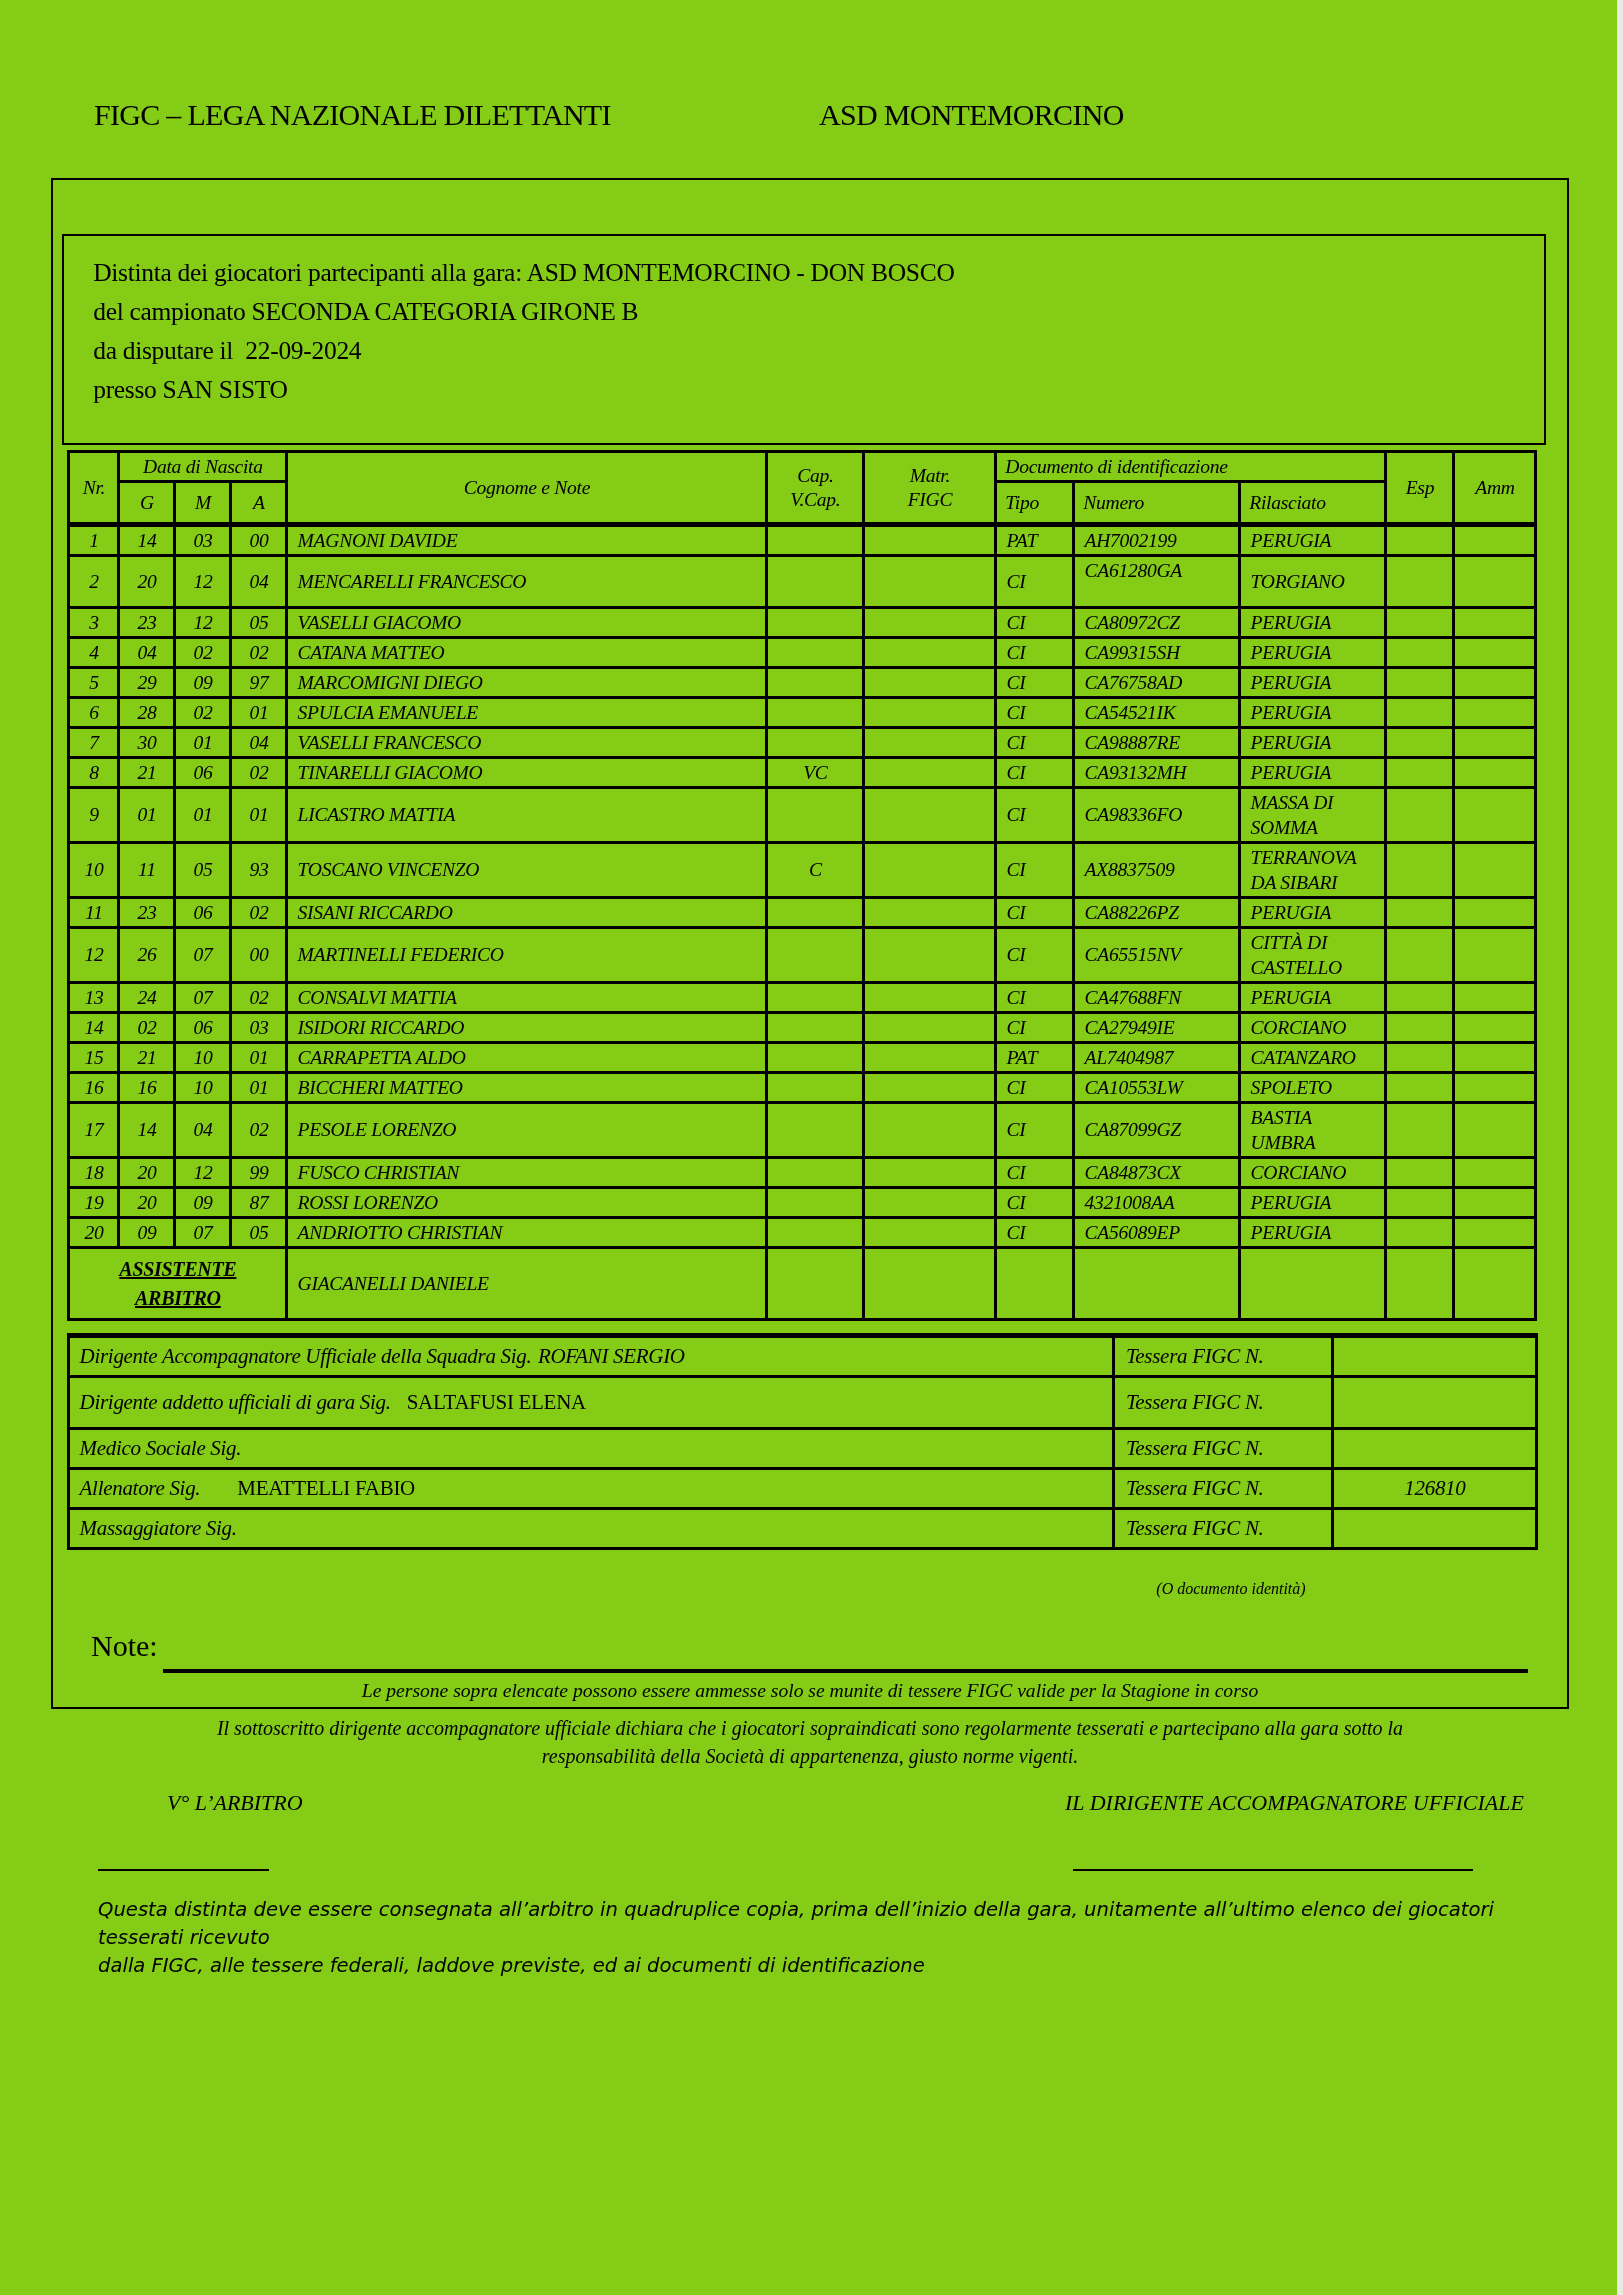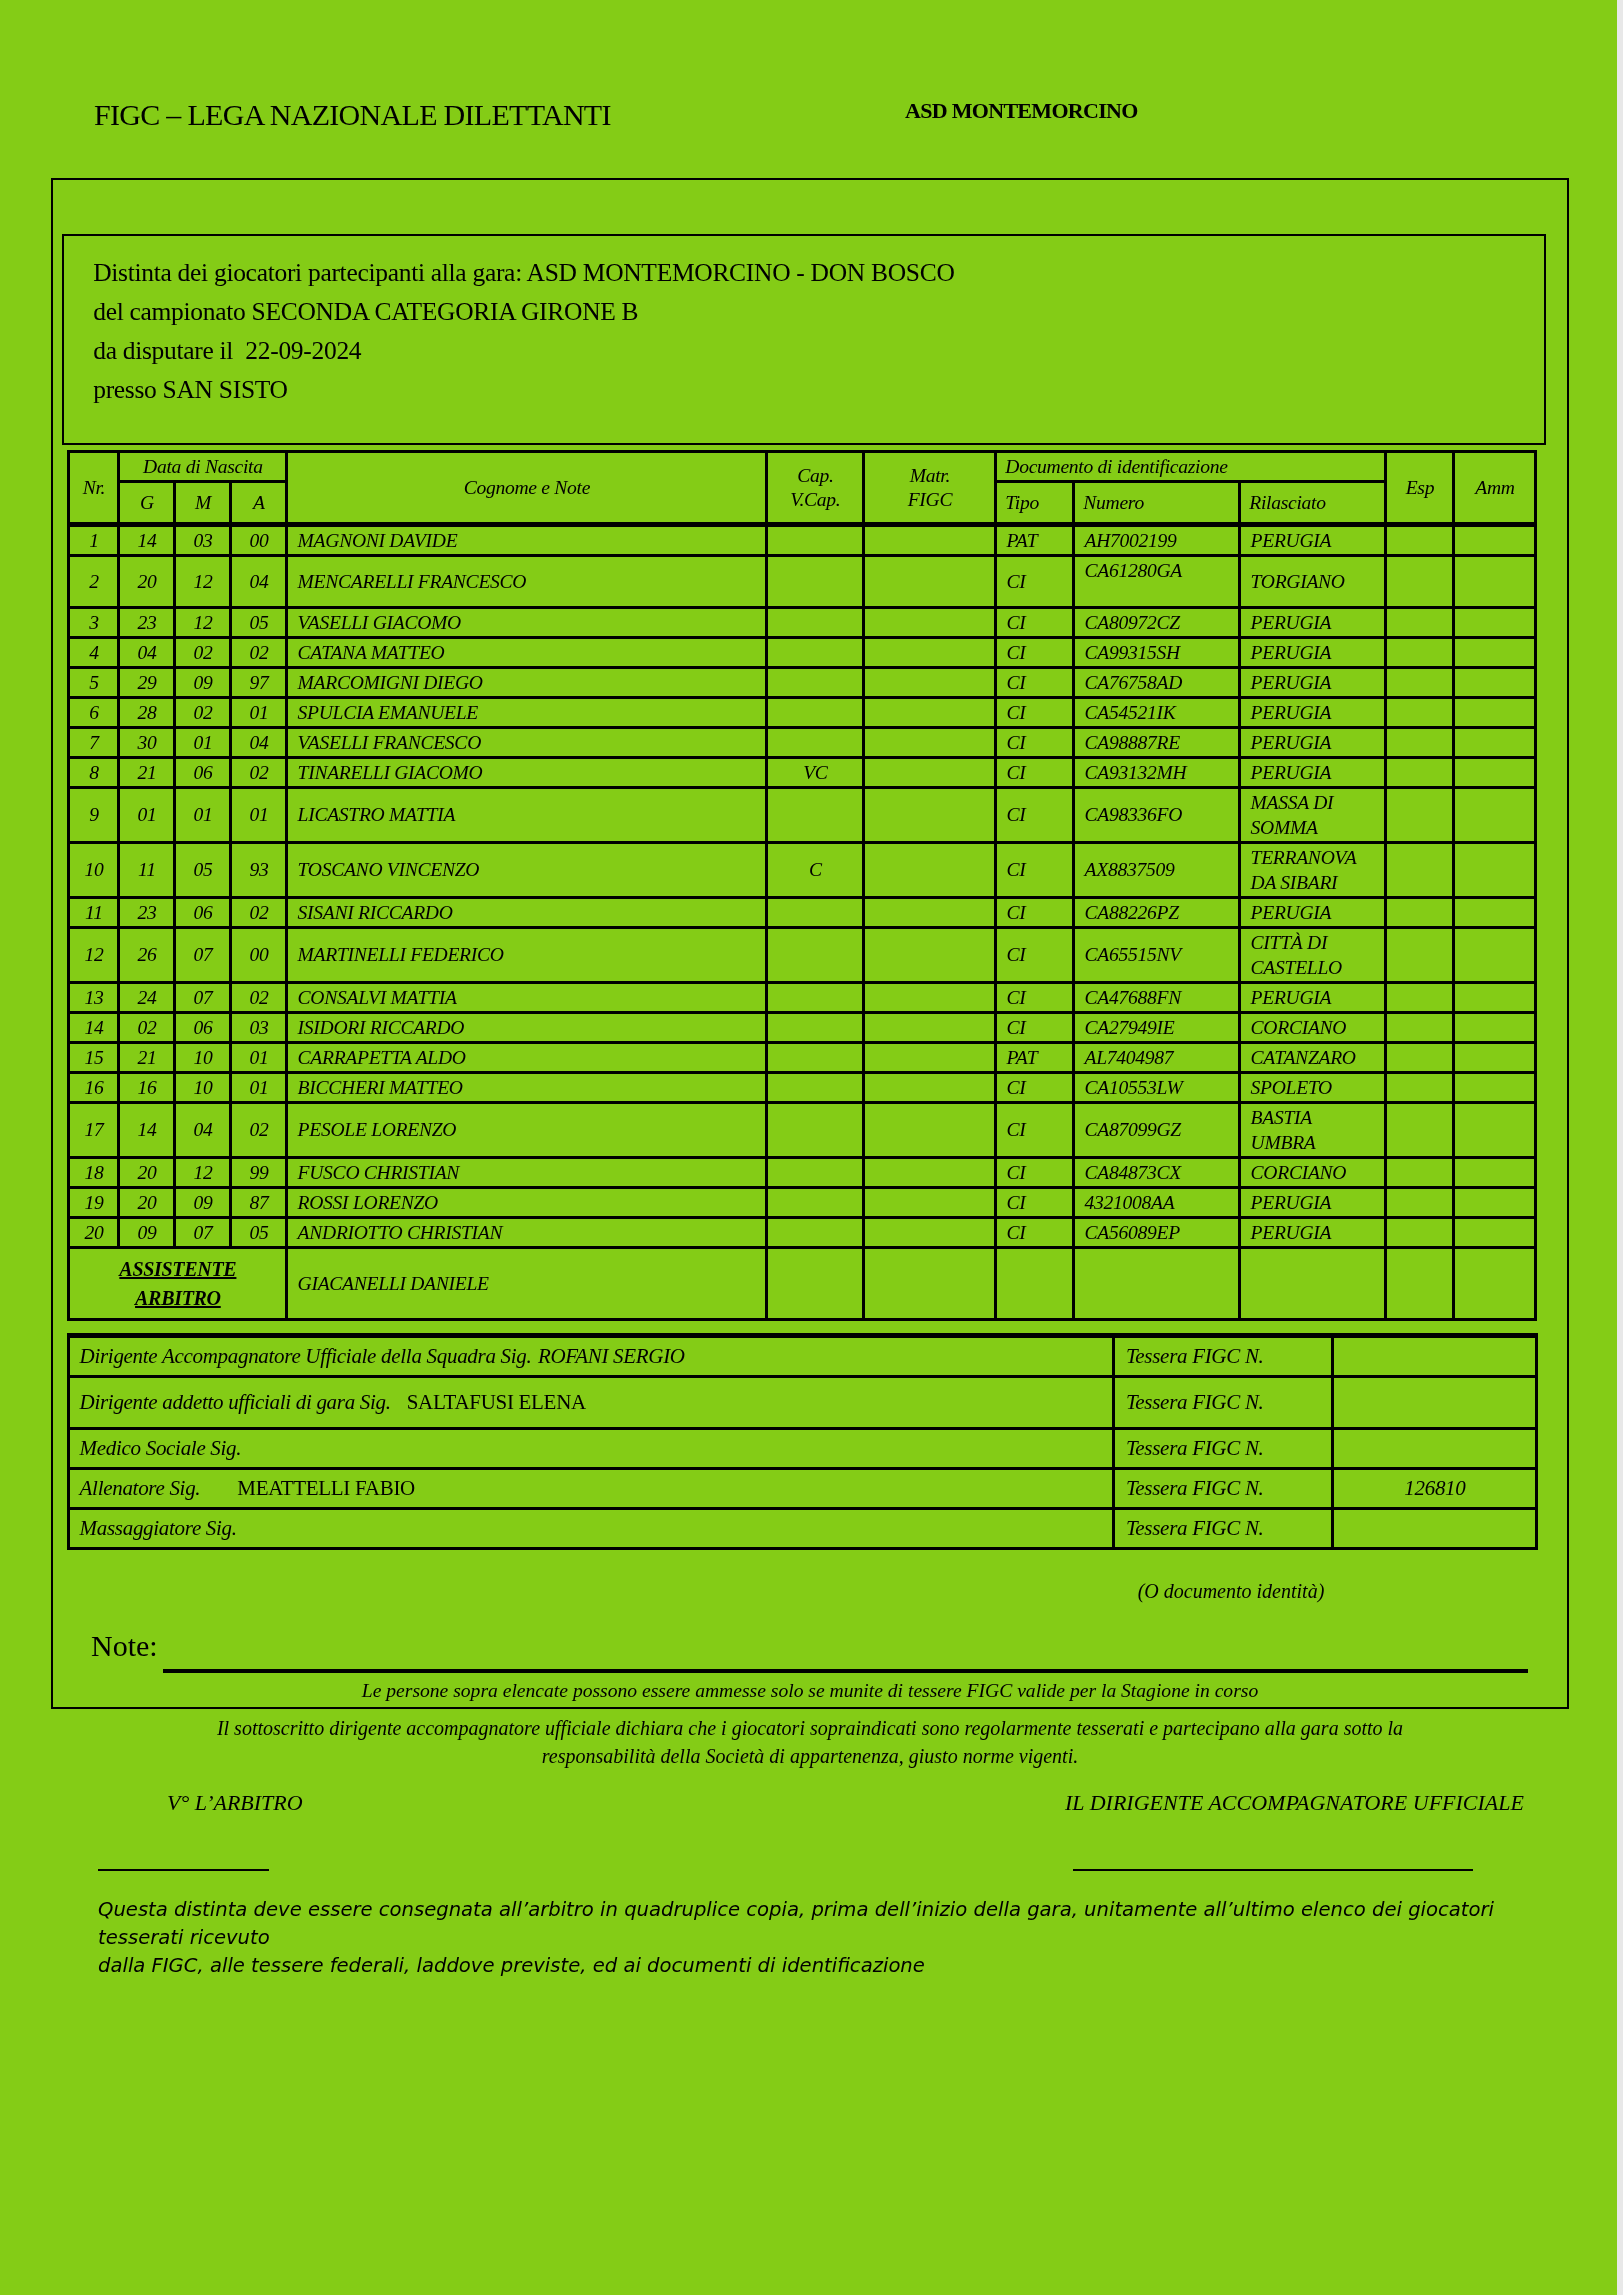--- a/index.html
+++ b/index.html
@@ -3,21 +3,21 @@
 <meta charset="utf-8">
 <style>
   html,body { margin:0; padding:0; background:#e8e8e8; }
   .page {
     position:relative; width:1617px; height:2295px; background:#84cc16;
     font-family:"Liberation Serif","DejaVu Serif",serif; color:#000;
     overflow:hidden;
   }
   
   .letterhead-left  { position:absolute; left:94px; top:98px; font-size:30px; letter-spacing:-0.7px; }
-  .letterhead-right { position:absolute; left:905px; top:98px; font-size:22px; letter-spacing:-0.7px;font-weight:bold; }
+  .letterhead-right { position:absolute; left:819px; top:98px; font-size:30px; letter-spacing:-0.7px; }
 
   
   .outer-box { position:absolute; left:51px; top:178px; width:1518px; height:1531px;
                border:2.6px solid #000; box-sizing:border-box; }
 
   
   .title-box { position:absolute; left:9.2px; top:54px; width:1484px; height:211px;
                border:2px solid #000; box-sizing:border-box;
                padding:17px 0 0 29px; font-size:25.5px; line-height:39px; letter-spacing:-0.3px; }
   .title-box div { white-space:nowrap; }
@@ -52,21 +52,21 @@
   .officials td.o-labelcell { padding-left:9.2px; text-align:left; }
   .officials td.o-tessera   { padding-left:10.5px; text-align:left; }
   .officials td.o-value     { text-align:center; }
   .officials .o-name { font-style:normal; margin-left:16px; }
   .officials tr:nth-child(1) .o-name { font-style:italic; margin-left:6.5px; }
   .officials tr:nth-child(4) .o-name { margin-left:37px; }
   .officials tr:nth-child(5) .o-name { margin-left:37px; }
 
   
   .doc-note  { position:absolute; left:1008px; top:1400px; width:340px; text-align:center;
-               font-style:italic; font-size:20px; }
+               font-style:italic; font-size:16px; }
   .note-label{ position:absolute; left:38px; top:1449px; font-size:30px; }
   .note-line { position:absolute; left:110px; top:1489px; width:1365px; height:3.9px; background:#000; }
   .validity  { position:absolute; left:0; top:1500px; width:100%; text-align:center;
                font-style:italic; font-size:19.6px; }
 
   
   .declaration { position:absolute; left:51px; top:1714px; width:1518px; text-align:center;
                  font-style:italic; font-size:20px; line-height:28px; }
   .sig-left  { position:absolute; left:167px;  top:1790px; font-style:italic; font-size:22px; }
   .sig-right { position:absolute; left:1065px; top:1790px; font-style:italic; font-size:22px; }

